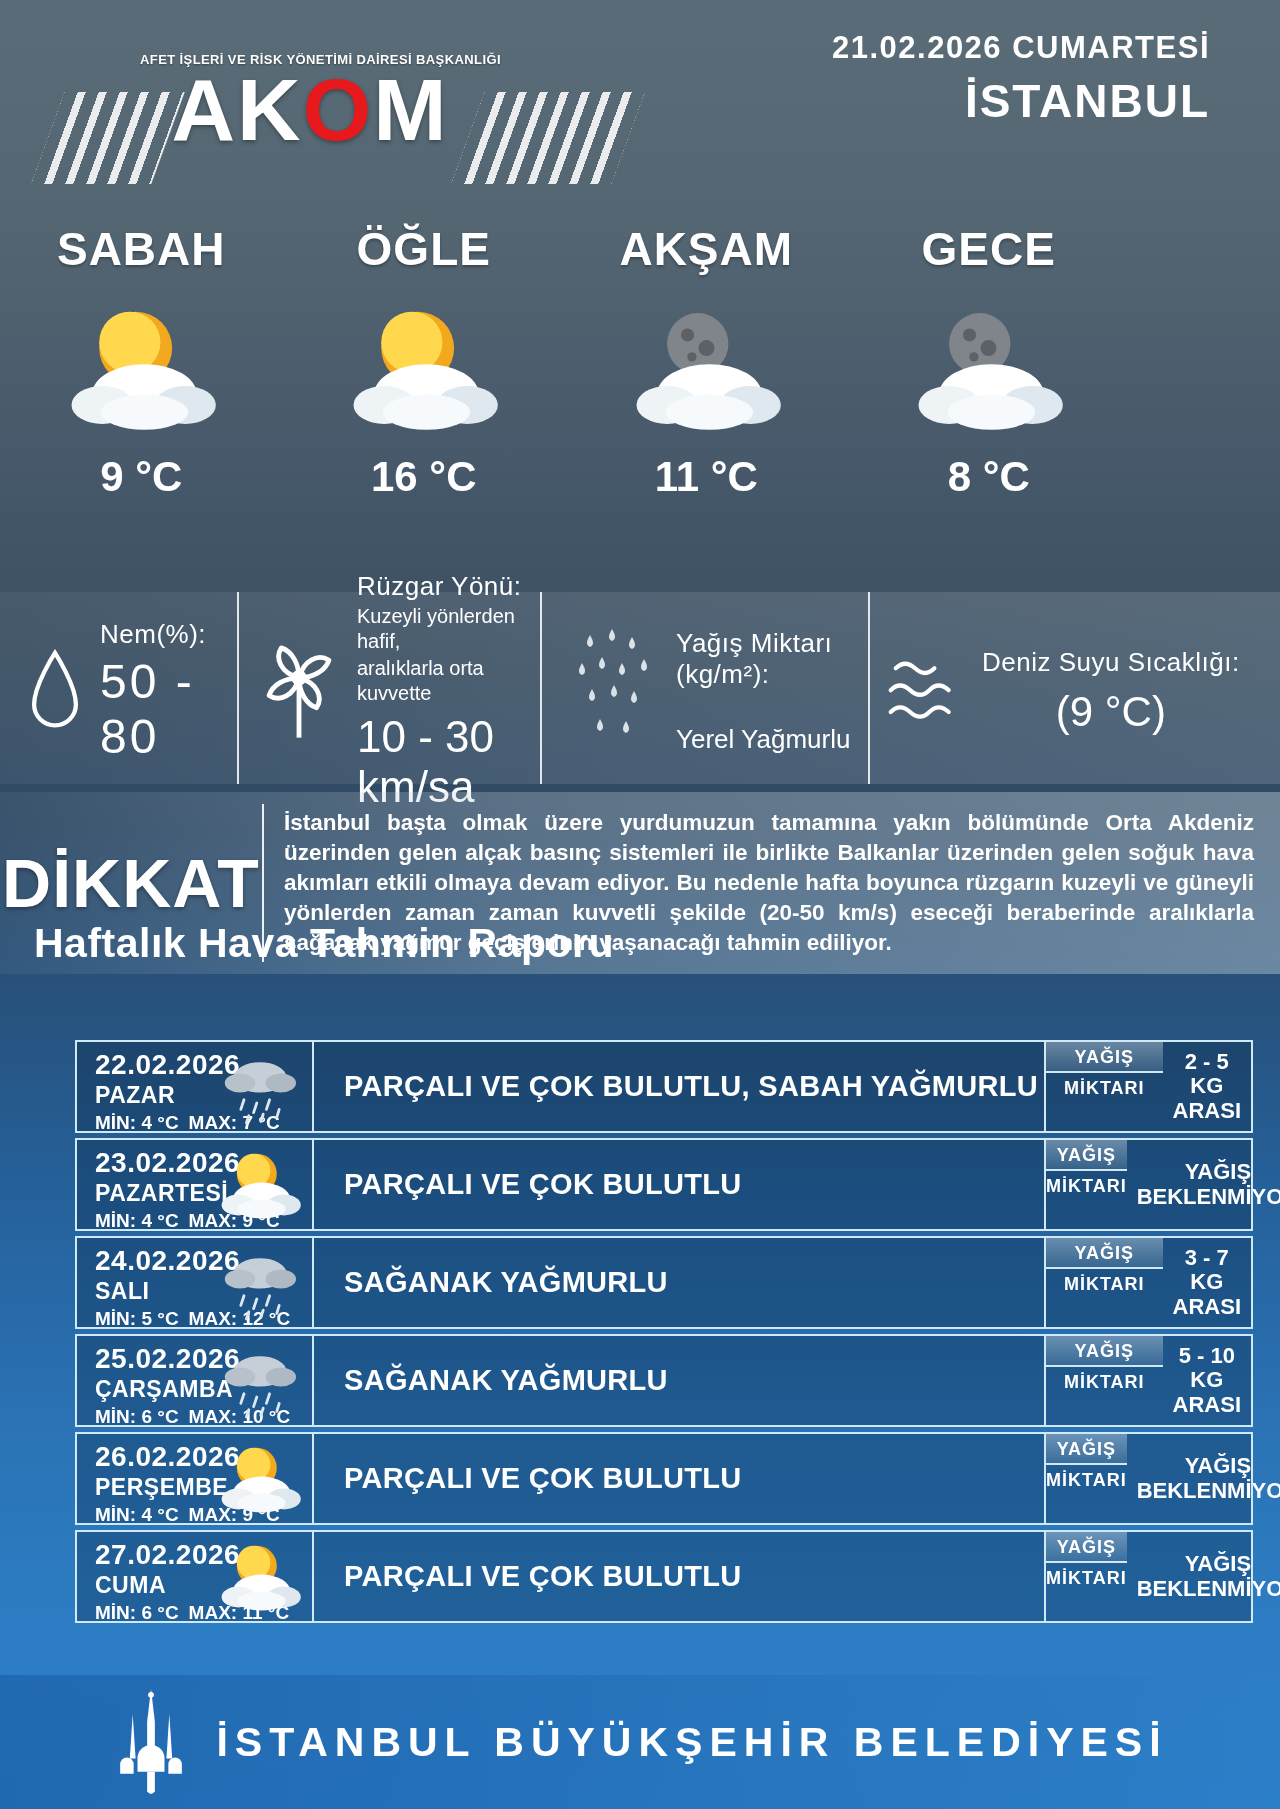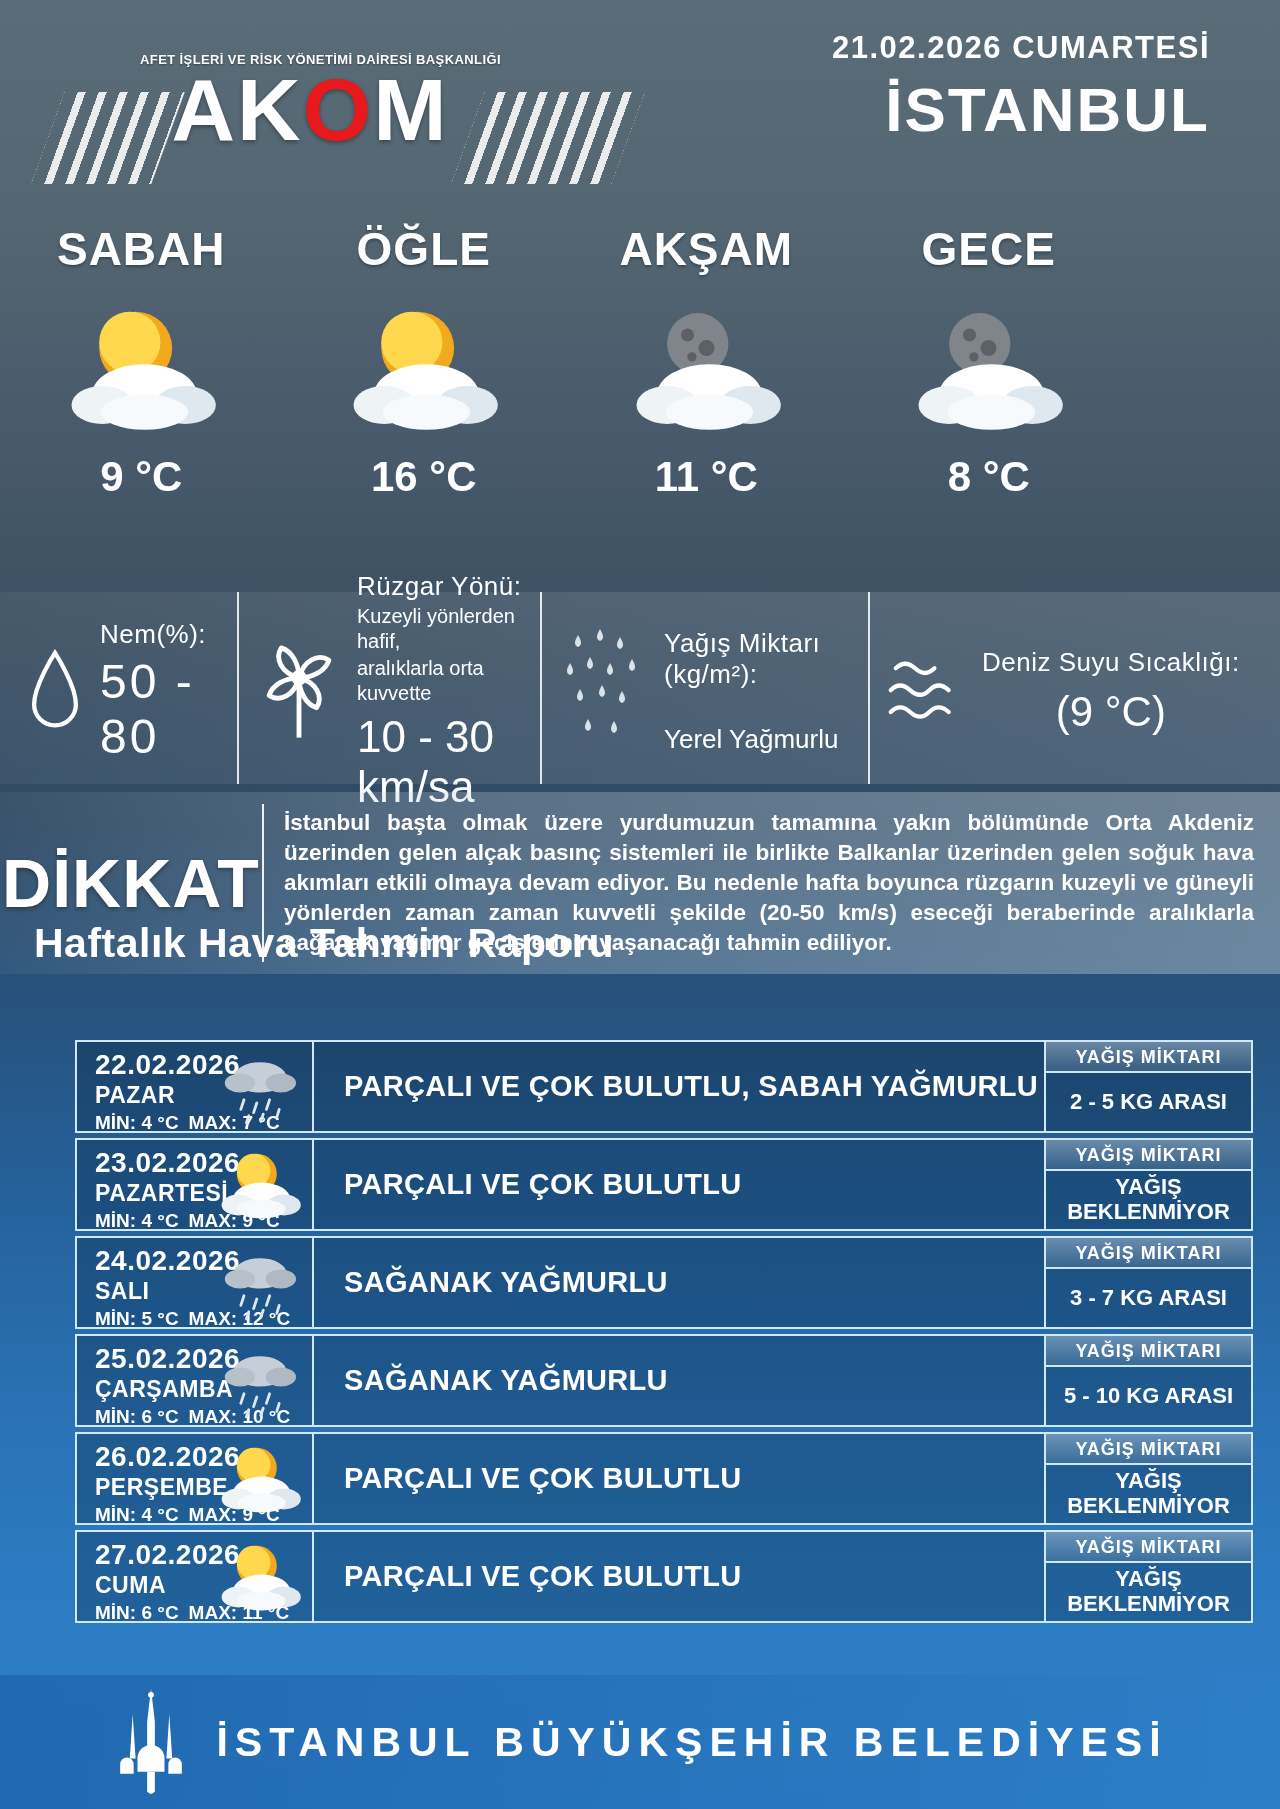--- a/index.html
+++ b/index.html
@@ -18,37 +18,37 @@
   .akom-word { font-size:88px; font-weight:800; letter-spacing:2px; line-height:.98; text-shadow:0 2px 4px rgba(0,0,0,.35); }
   .akom-o { color:#e8191c; }
   .stripes { position:absolute; top:40px; height:92px; z-index:1;
     background:repeating-linear-gradient(to right, rgba(255,255,255,0) 0 13px, rgba(255,255,255,.92) 13px 21px);
     transform:skewX(-20deg); opacity:.95; }
   .stripes-left  { left:-12px;  width:120px; }
   .stripes-right { right:-68px; width:160px; }
 
   .header-right { position:absolute; top:30px; right:70px; text-align:right; }
   .hdr-date { font-size:31px; font-weight:700; letter-spacing:1.5px; }
-  .hdr-city { font-size:62px; font-weight:700; letter-spacing:2px; margin-top:8px; }
+  .hdr-city { font-size:46px; font-weight:700; letter-spacing:2px; margin-top:8px; }
 
   
   .dayparts { position:absolute; top:222px; left:0; width:1130px; display:flex; }
   .daypart { flex:1; text-align:center; }
   .daypart-label { font-size:46px; font-weight:800; letter-spacing:1px; text-shadow:0 2px 3px rgba(0,0,0,.3); }
   .daypart-icon { width:175px; height:165px; margin:10px auto 0; display:block; }
   .daypart-temp { font-size:42px; font-weight:700; margin-top:2px; }
 
   
   .metrics { position:absolute; top:592px; left:0; width:1280px; height:192px; display:flex;
     background:linear-gradient(90deg, rgba(255,255,255,.05) 0%, rgba(255,255,255,.10) 45%, rgba(230,238,243,.16) 100%); }
   .metric { position:relative; display:flex; align-items:center; padding-top:6px; }
   .metric + .metric { border-left:2px solid rgba(255,255,255,.85); }
   .m-hum  { width:237px; padding-left:24px; }
   .m-wind { width:303px; padding-left:16px; }
-  .m-rain { width:328px; padding-left:16px; }
+  .m-rain { width:328px; padding-left:28px; }
   .m-sea  { flex:1; padding-left:14px; }
   .metric .m-icon { flex:none; }
   .m-texts { margin-left:14px; }
   .m-label { font-size:26px; font-weight:400; letter-spacing:.5px; }
   .m-hum .m-value { font-size:48px; font-weight:400; letter-spacing:3px; margin-top:4px; }
   .m-wind .m-desc { font-size:20px; line-height:1.25; margin-top:2px; }
   .m-wind .m-value { font-size:44px; font-weight:400; margin-top:6px; }
   .m-rain .m-value { font-size:26px; margin-top:34px; }
   .m-sea .m-value { font-size:42px; font-weight:400; margin-top:10px; text-align:center; }
 
@@ -63,21 +63,21 @@
   .weekly-title { position:absolute; top:920px; left:34px; font-size:41px; font-weight:700; letter-spacing:.5px; }
   .weekly { position:absolute; top:1040px; left:75px; width:1178px; }
   .wrow { display:flex; height:93px; margin-bottom:5px; border:2px solid #cfe9f7; background:rgba(6,34,58,.30); }
   .cell-left { position:relative; width:237px; flex:none; border-right:2px solid #cfe9f7; padding:7px 0 0 18px; }
   .row-date { font-size:28px; font-weight:700; letter-spacing:.5px; }
   .row-day  { font-size:23px; font-weight:600; letter-spacing:.5px; margin-top:1px; }
   .row-minmax { font-size:19px; font-weight:700; margin-top:3px; white-space:nowrap; }
   .row-minmax span + span { margin-left:10px; }
   .row-icon { position:absolute; top:4px; right:4px; width:96px; height:82px; }
   .cell-desc { flex:1; display:flex; align-items:center; padding-left:30px; font-size:29px; font-weight:700; letter-spacing:.3px; border-right:2px solid #cfe9f7; }
-  .cell-precip { width:205px; flex:none; display:flex; flex-direction:column; }
+  .cell-precip { width:205px; flex:none; display:flex; flex-direction:row; }
   .precip-head { height:31px; line-height:31px; text-align:center; font-size:18px; font-weight:700; letter-spacing:1px;
     border-bottom:2px solid #cfe9f7;
     background:linear-gradient(180deg, rgba(212,226,236,.42), rgba(150,176,194,.22)); }
   .precip-value { flex:1; display:flex; align-items:center; justify-content:center; text-align:center;
     font-size:22px; font-weight:700; line-height:1.12; padding:0 10px; }
 
   
   .footer { position:absolute; left:0; bottom:0; width:1280px; height:134px;
     display:flex; align-items:center; justify-content:center; gap:26px;
     background:linear-gradient(90deg, rgba(20,80,150,.45), rgba(47,129,200,.25)); }

